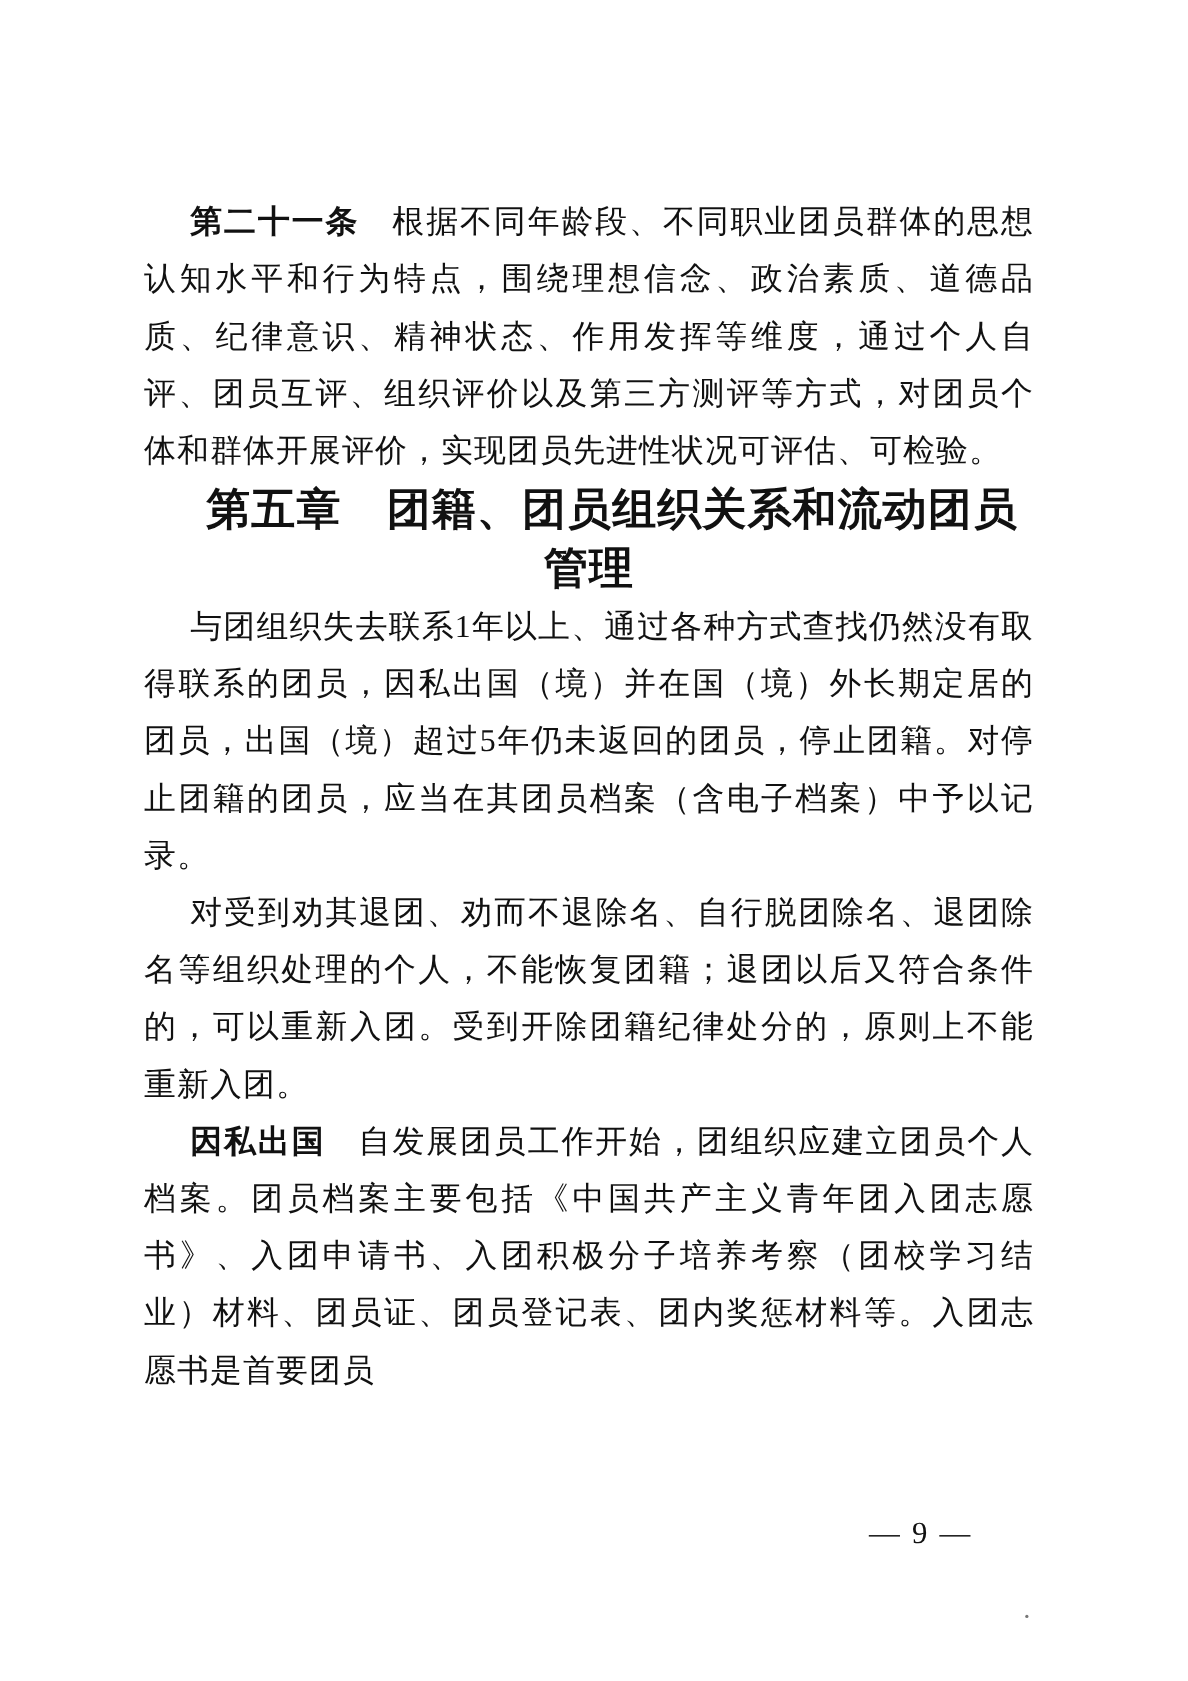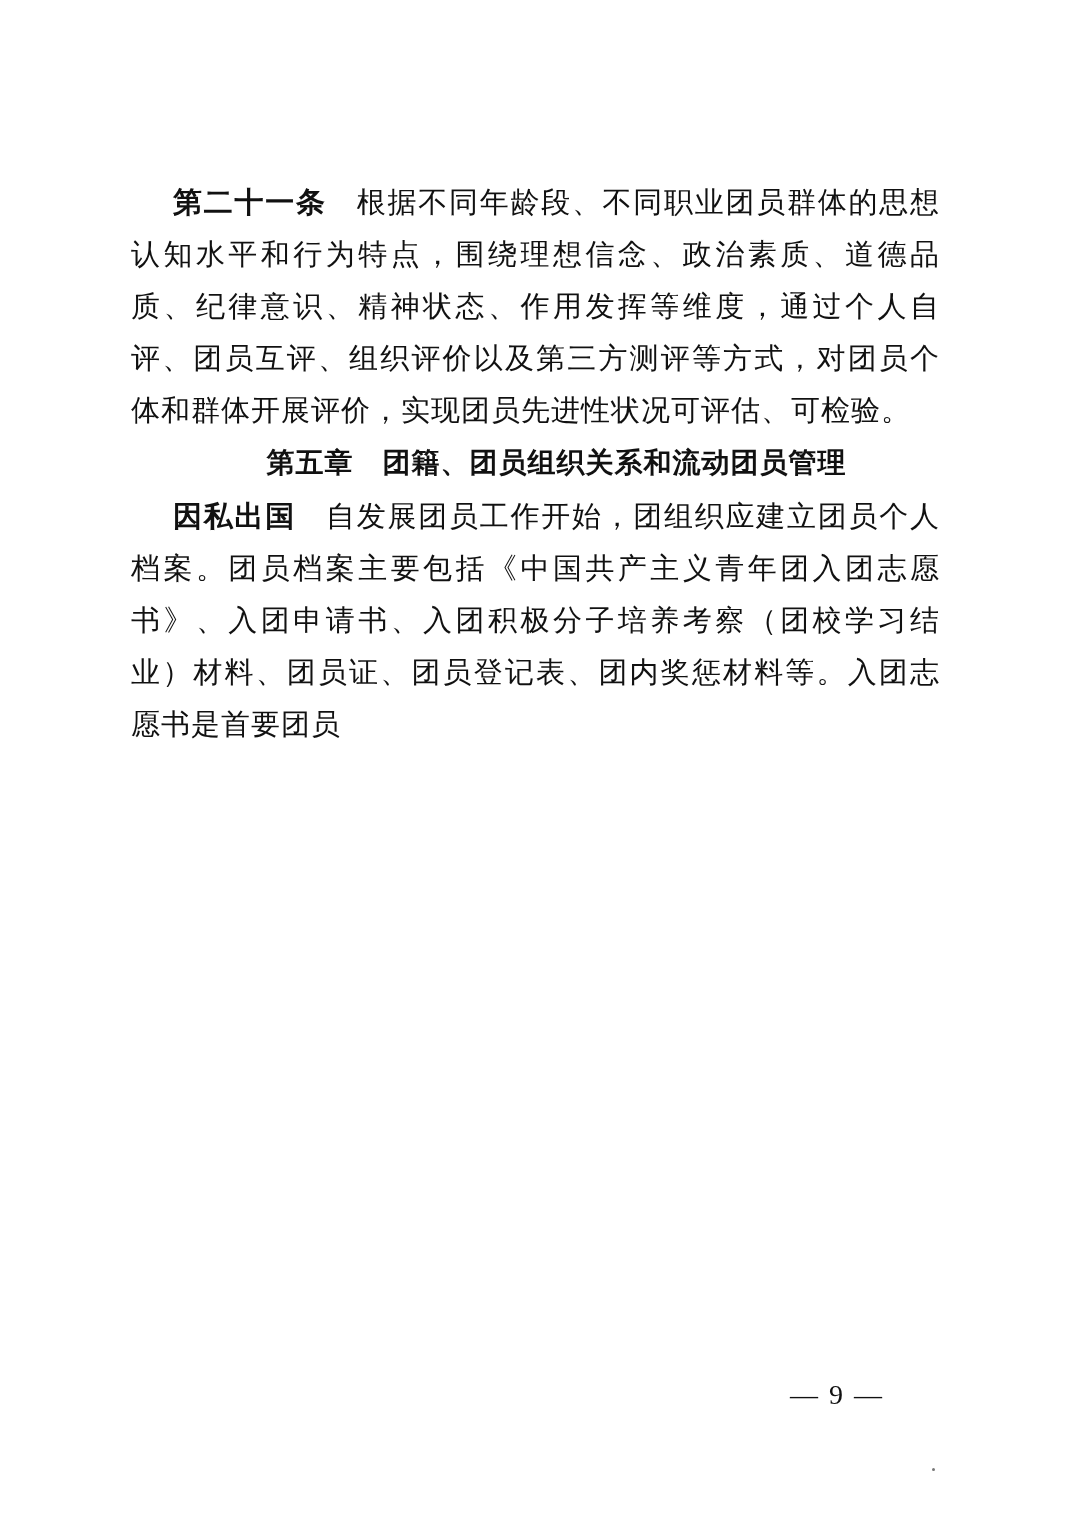--- a/index.html
+++ b/index.html
@@ -32,21 +32,21 @@
     text-indent: 42px;
   }
   .lead {
     font-family: "Liberation Sans", "DejaVu Sans", sans-serif;
     font-weight: 700;
     margin-right: 30px;
   }
   .chapter-heading {
     font-family: "Liberation Sans", "DejaVu Sans", sans-serif;
     font-weight: 700;
-    font-size: 28px;
+    font-size: 40px;
     text-align: center;
     text-indent: 0;
     margin: 22px 0 24px 0;
     line-height: 54px;
     letter-spacing: 1px;
   }
   .page-number {
     position: absolute;
     top: 1378px;
     right: 144px;
@@ -71,22 +71,24 @@
 <div class="page">
   <div class="content">
 
     <p>
       <span class="lead">第二十一条</span><span>根据不同年龄段、不同职业团员群体的思想认知水平和行为特点，围绕理想信念、政治素质、道德品质、纪律意识、精神状态、作用发挥等维度，通过个人自评、团员互评、组织评价以及第三方测评等方式，对团员个体和群体开展评价，实现团员先进性状况可评估、可检验。</span>
     </p>
 
     <p class="chapter-heading">第五章　团籍、团员组织关系和流动团员管理</p>
 
 
+    <p>与团组织失去联系1年以上、通过各种方式查找仍然没有取得联系的团员，因私出国（境）并在国（境）外长期定居的团员，出国（境）超过5年仍未返回的团员，停止团籍。对停止团籍的团员，应当在其团员档案（含电子档案）中予以记录。</p>
 
 
+    <p>对受到劝其退团、劝而不退除名、自行脱团除名、退团除名等组织处理的个人，不能恢复团籍；退团以后又符合条件的，可以重新入团。受到开除团籍纪律处分的，原则上不能重新入团。</p>
 
     <p>
       <span class="lead">因私出国</span><span>自发展团员工作开始，团组织应建立团员个人档案。团员档案主要包括《中国共产主义青年团入团志愿书》、入团申请书、入团积极分子培养考察（团校学习结业）材料、团员证、团员登记表、团内奖惩材料等。入团志愿书是首要团员</span>
     </p>
 
   </div>
 
   <div class="page-number">— 9 —</div>
 
   <div class="scan-dot"></div>

